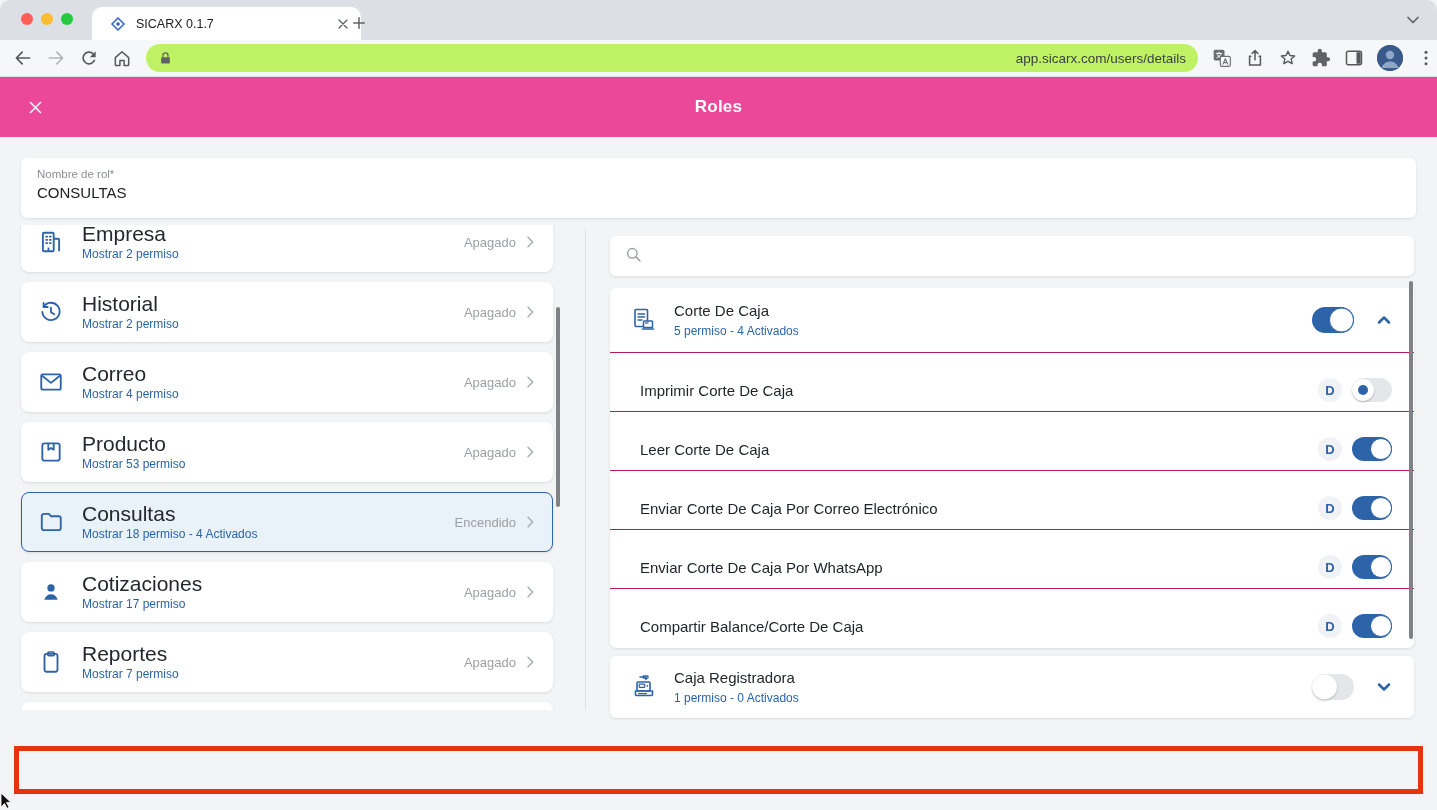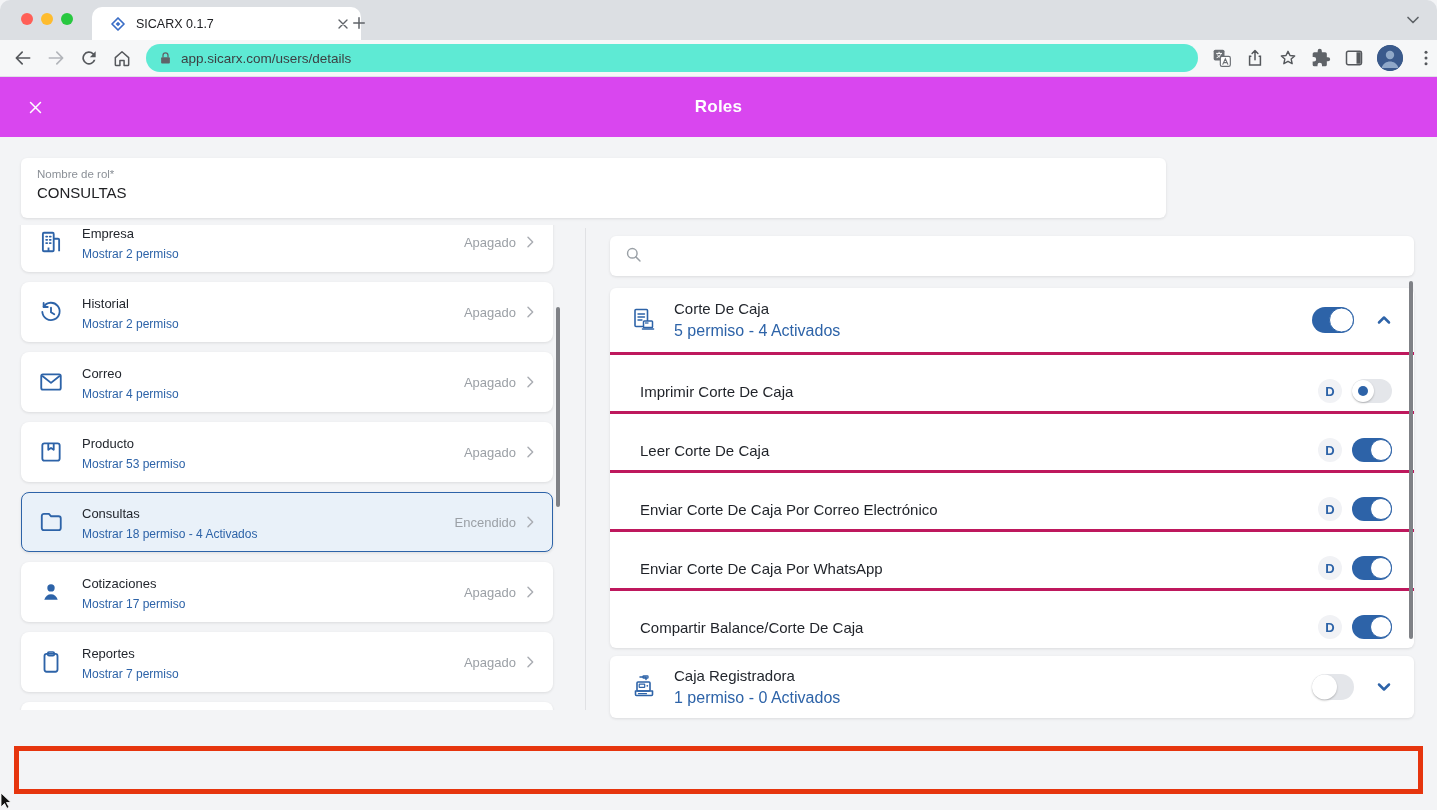--- a/index.html
+++ b/index.html
@@ -12,63 +12,63 @@
   .traffic span{width:12px;height:12px;border-radius:50%;display:block;}
   .tl-close{background:#ff5f57;}.tl-min{background:#febc2e;}.tl-max{background:#28c840;}
   .tab{position:absolute;left:92px;top:7px;width:269px;height:33px;background:#ffffff;border-radius:10px 10px 0 0;display:flex;align-items:center;padding:0 10px;box-sizing:border-box;}
   .tab .fav{width:16px;height:16px;margin:0 10px 0 8px;flex:0 0 auto;}
   .tab .ttl{font-size:12.5px;color:#202124;white-space:nowrap;overflow:hidden;flex:1;}
   .tab .cls{width:16px;height:16px;flex:0 0 auto;}
   .newtab{position:absolute;left:346px;top:10px;width:26px;height:26px;display:flex;align-items:center;justify-content:center;}
   .tabchev{position:absolute;right:14px;top:10px;width:20px;height:20px;}
   .toolbar{position:absolute;left:0;top:40px;width:1437px;height:37px;background:#f6f7f8;border-bottom:1px solid #dfe1e5;box-sizing:border-box;display:flex;align-items:center;}
   .navbtn{width:20px;height:20px;margin-left:13px;flex:0 0 auto;}
-  .omni{margin-left:14px;width:1052px;height:28px;background:#5eead4;border-radius:14px;display:flex;align-items:center;padding:0 12px;box-sizing:border-box;}
+  .omni{margin-left:14px;width:1052px;height:28px;background:#bef264;border-radius:14px;display:flex;align-items:center;padding:0 12px;box-sizing:border-box;justify-content:space-between;}
   .omni .url{font-size:13.5px;color:#3c4043;margin-left:8px;}
   .tbicons{display:flex;align-items:center;gap:13px;margin-left:14px;}
   .tbicons .ic{width:20px;height:20px;}
   .avatar{width:26px;height:26px;border-radius:50%;background:#33527d;overflow:hidden;position:relative;}
   .avatar svg{position:absolute;left:0;top:0;}
 
   
-  .bluebar{position:absolute;left:0;top:77px;width:1437px;height:60px;background:#d946ef;display:flex;align-items:center;}
+  .bluebar{position:absolute;left:0;top:77px;width:1437px;height:60px;background:#ec4899;display:flex;align-items:center;}
   .bluebar .x{width:17px;height:17px;margin-left:27px;}
   .bluebar .title{position:absolute;left:0;right:0;text-align:center;color:#fff;font-size:17px;font-weight:700;letter-spacing:.2px;}
 
   
   .card{background:#fff;border-radius:6px;box-shadow:0 1px 3px rgba(0,0,0,.10);}
-  .namecard{position:absolute;left:21px;top:158px;width:1145px;height:60px;box-sizing:border-box;padding:10px 16px;}
+  .namecard{position:absolute;left:21px;top:158px;width:1395px;height:60px;box-sizing:border-box;padding:10px 16px;}
   .namecard .lbl{font-size:11.5px;color:#8b9097;}
   .namecard input{border:0;outline:0;padding:0;margin-top:4px;font-size:15px;color:#202124;font-family:"Liberation Sans",sans-serif;width:600px;background:transparent;font-weight:500;}
 
   
   .leftpane{position:absolute;left:0;top:225px;width:572px;height:485px;overflow:hidden;}
   .lcard{position:absolute;left:21px;width:532px;height:60px;background:#fff;border-radius:8px;box-shadow:0 1px 3px rgba(0,0,0,.10);display:flex;align-items:center;box-sizing:border-box;padding:0 14px 0 16px;border:1.5px solid transparent;}
   .lcard.sel{border-color:#2d63a8;background:#e9f1f9;}
   .licon{width:26px;height:26px;flex:0 0 auto;margin-right:18px;}
   .ltxt{flex:1;min-width:0;}
-  .ltitle{font-size:13px;color:#23272e;font-weight:500;line-height:19px;}
+  .ltitle{font-size:21px;color:#23272e;font-weight:500;line-height:19px;}
   .lsub{font-size:12px;color:#2d63a8;font-weight:500;margin-top:4px;}
   .lstatus{font-size:13px;color:#9ba0a6;font-weight:500;margin-right:6px;}
   .chev-r{width:16px;height:16px;flex:0 0 auto;}
   .vscroll{position:absolute;width:4px;border-radius:2px;background:#7f8186;}
   .vdivider{position:absolute;left:585px;top:228px;width:1px;height:482px;background:#e0e1e4;}
 
   
   .searchcard{position:absolute;left:610px;top:236px;width:804px;height:40px;display:flex;align-items:center;padding:0 14px;box-sizing:border-box;}
   .searchcard input{border:0;outline:0;font-size:15px;color:#3c4043;margin-left:12px;flex:1;background:transparent;font-family:"Liberation Sans",sans-serif;}
   .searchcard input::placeholder{color:#9aa0a6;}
   .groupcard{position:absolute;left:610px;top:288px;width:804px;height:360px;box-sizing:border-box;}
   .ghead{height:64px;display:flex;align-items:center;padding:0 20px;box-sizing:border-box;}
   .gicon{width:28px;height:28px;margin-right:16px;flex:0 0 auto;}
   .gtxt{flex:1;min-width:0;}
   .gtitle{font-size:15px;color:#23272e;font-weight:500;}
-  .gsub{font-size:16px;color:#2d63a8;font-weight:500;margin-top:5px;}
+  .gsub{font-size:12px;color:#2d63a8;font-weight:500;margin-top:5px;}
   .gchev{width:20px;height:20px;margin-left:20px;flex:0 0 auto;}
-  .prow{height:59px;display:flex;align-items:center;box-sizing:border-box;border-top:3px solid #be185d;padding:16px 22px 0 30px;}
+  .prow{height:59px;display:flex;align-items:center;box-sizing:border-box;border-top:1px solid #be185d;padding:16px 22px 0 30px;}
   .prow .plabel{flex:1;font-size:15px;color:#1f2228;}
   .dbadge{width:24px;height:24px;border-radius:50%;background:#f1f2f5;color:#2d63a8;font-size:13px;font-weight:700;display:flex;align-items:center;justify-content:center;margin-right:10px;}
   .cajacard{position:absolute;left:610px;top:656px;width:804px;height:62px;}
   .cajacard .ghead{height:62px;}
 
   
   .toggle{width:40px;height:24px;border-radius:13px;position:relative;flex:0 0 auto;}
   .toggle.big{width:42px;height:26px;}
   .toggle .knob{position:absolute;top:50%;transform:translateY(-50%);width:22px;height:22px;border-radius:50%;background:#fff;box-sizing:border-box;}
   .toggle.big .knob{width:25px;height:25px;}

